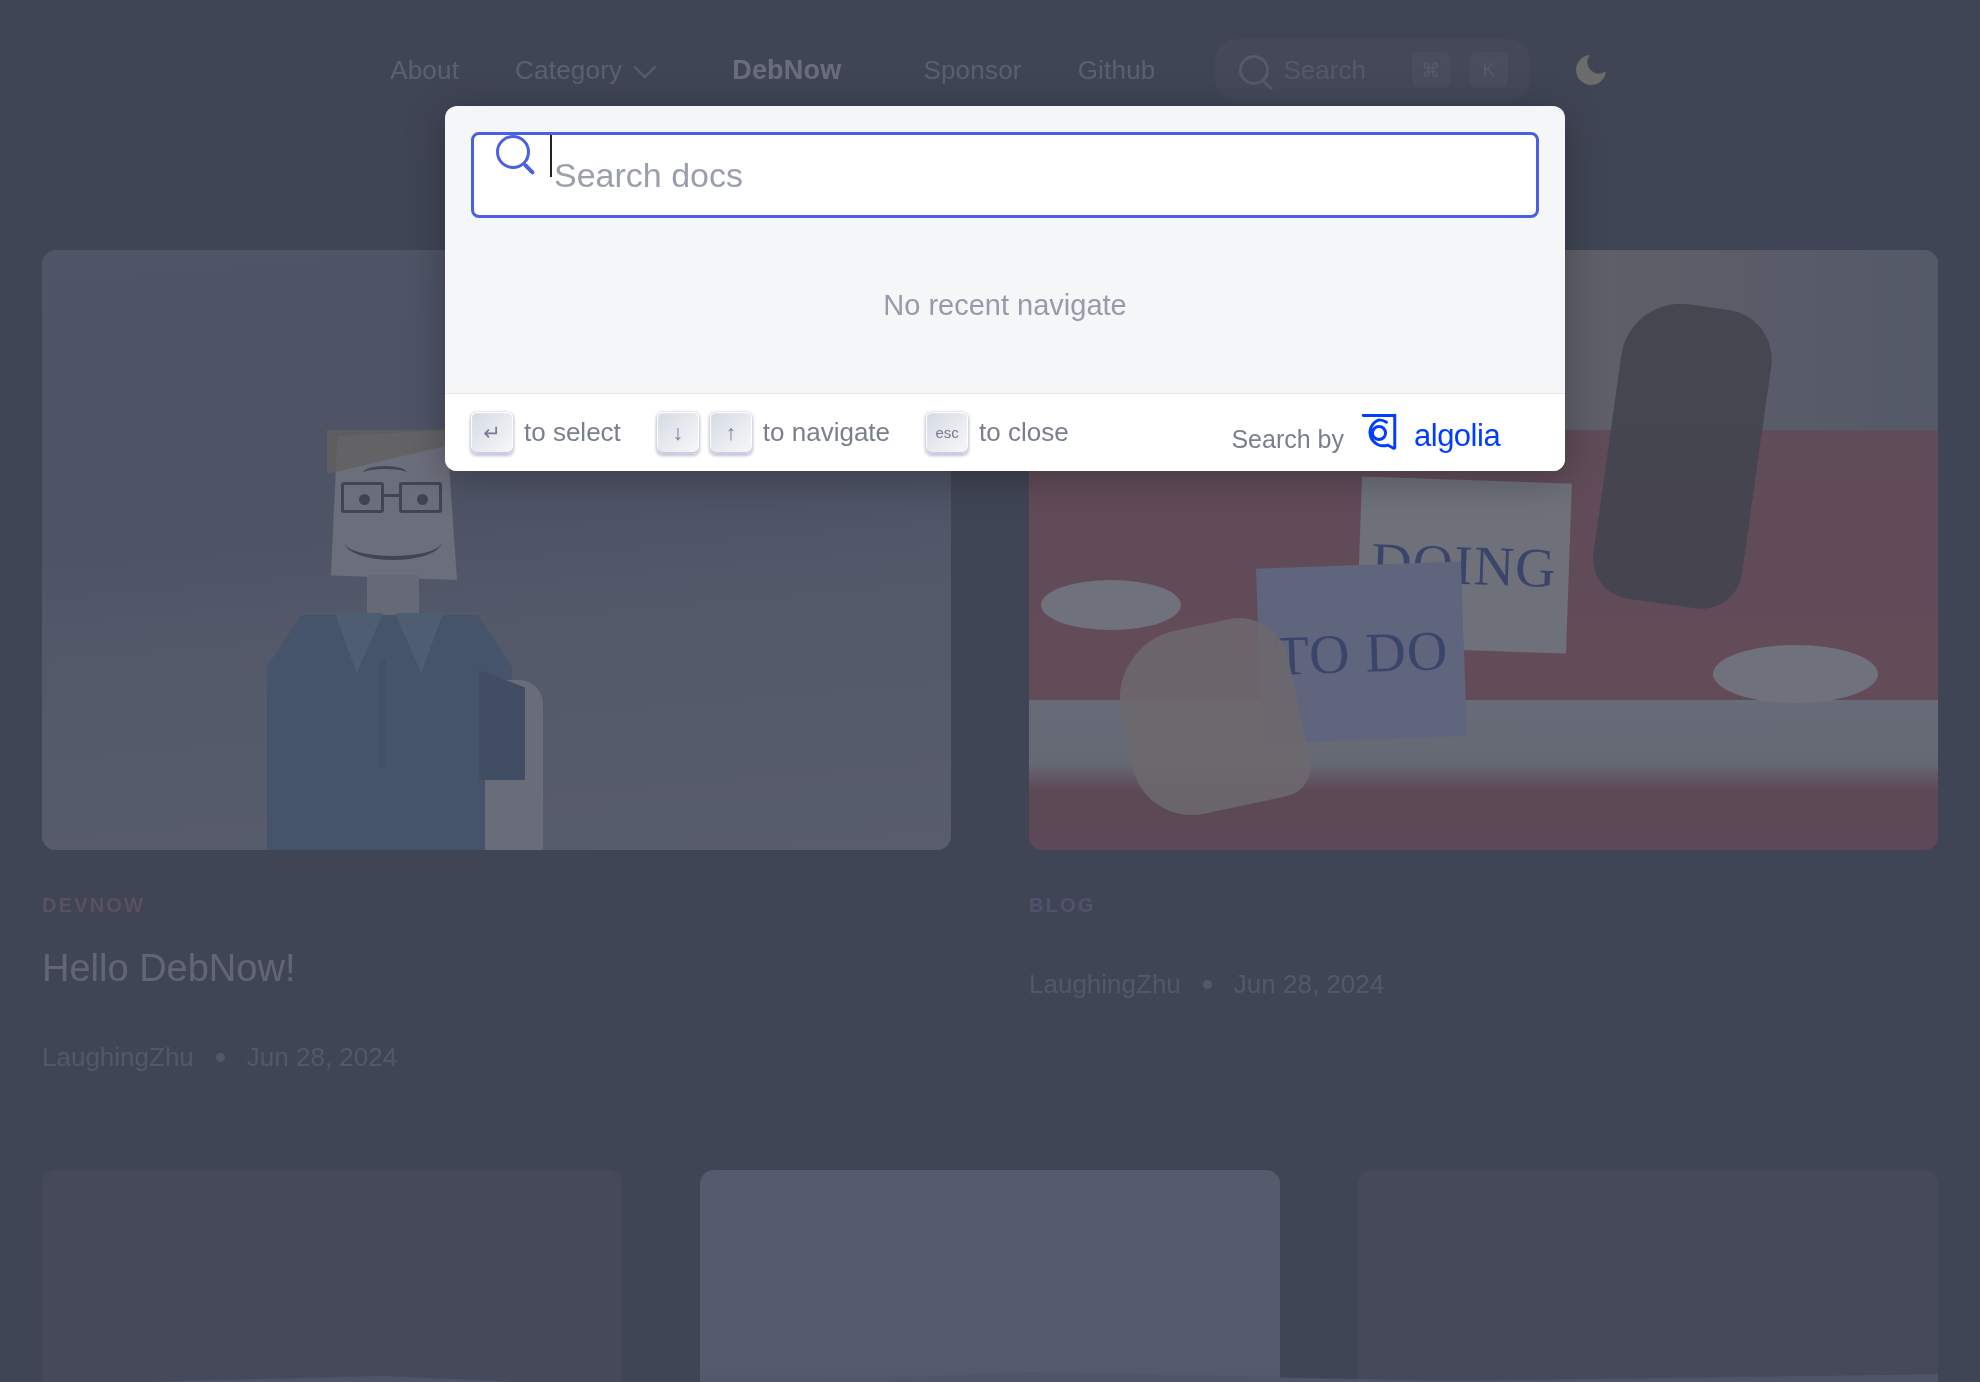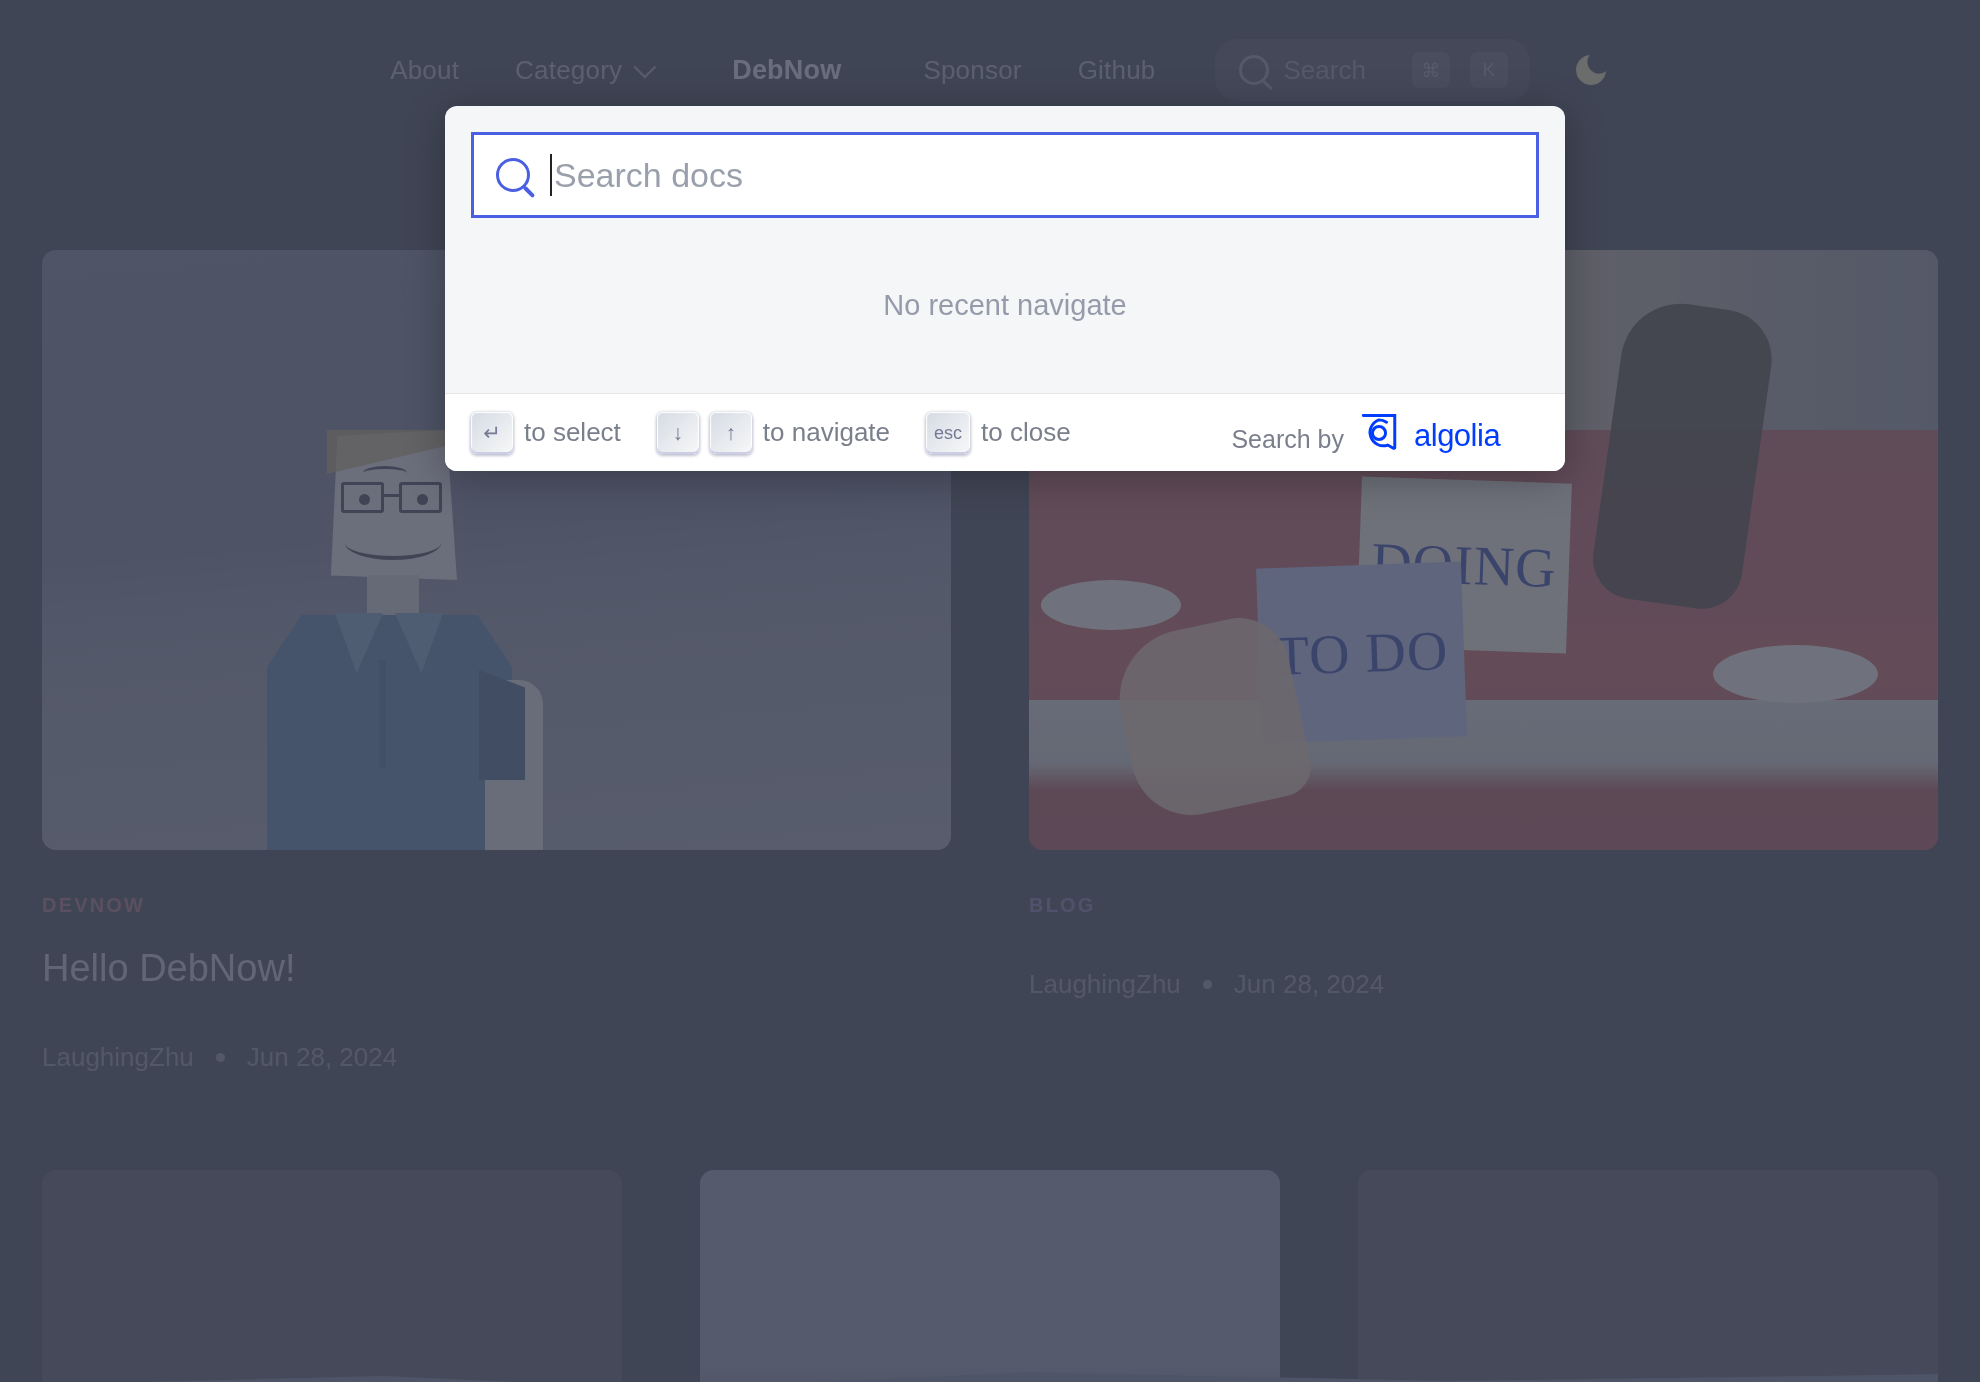--- a/index.html
+++ b/index.html
@@ -143,22 +143,22 @@
 
   
   #modal {
     position:absolute; left:445px; top:106px; width:1120px;
     background:#f5f6f7; border-radius:12px;
     box-shadow:0 6px 40px rgba(0,0,0,.28);
     overflow:hidden;
   }
   #search-form { padding:26px 26px 0 26px; }
   #search-box {
-    display:flex; align-items:center; gap:0;
-    background:#fff; border:3px solid #4b5fe3; border-radius:0;
+    display:flex; align-items:flex-start; gap:0;
+    background:#fff; border:3px solid #4b5fe3; border-radius:8px;
     height:86px; padding:0 22px;
   }
   #search-mag {
     width:34px; height:34px; border:3.5px solid #4b5fe3; border-radius:50%;
     position:relative; flex:none; margin-right:20px;
   }
   #search-mag::after {
     content:""; position:absolute; width:3.5px; height:14px; background:#4b5fe3;
     right:-3px; bottom:-10px; transform:rotate(-45deg); border-radius:2px;
   }
@@ -182,21 +182,21 @@
   }
   .hint { display:flex; align-items:center; gap:11px; margin-right:36px; }
   .kbd {
     min-width:42px; height:42px; padding:0 8px;
     display:flex; align-items:center; justify-content:center;
     background:linear-gradient(-225deg,#d5dbe4,#f8f8f8);
     border-radius:6px;
     box-shadow:inset 0 -2px 0 0 #cdcde6, inset 0 0 1px 1px #fff, 0 1px 3px 1px rgba(30,35,90,.28);
     color:#777a95; font-size:21px; line-height:1;
   }
-  .kbd.esc { font-size:18px; }
+  .kbd.esc { font-size:15px; }
   .hint-label { color:#7a7f8c; font-size:26px; }
 
   #algolia { margin-left:auto; display:flex; align-items:flex-end; gap:14px; }
   #algolia .byline { color:#7a7f8c; font-size:25px; }
   #algolia svg { display:block; }
 </style>
 </head>
 <body>
 
 <div id="page">

